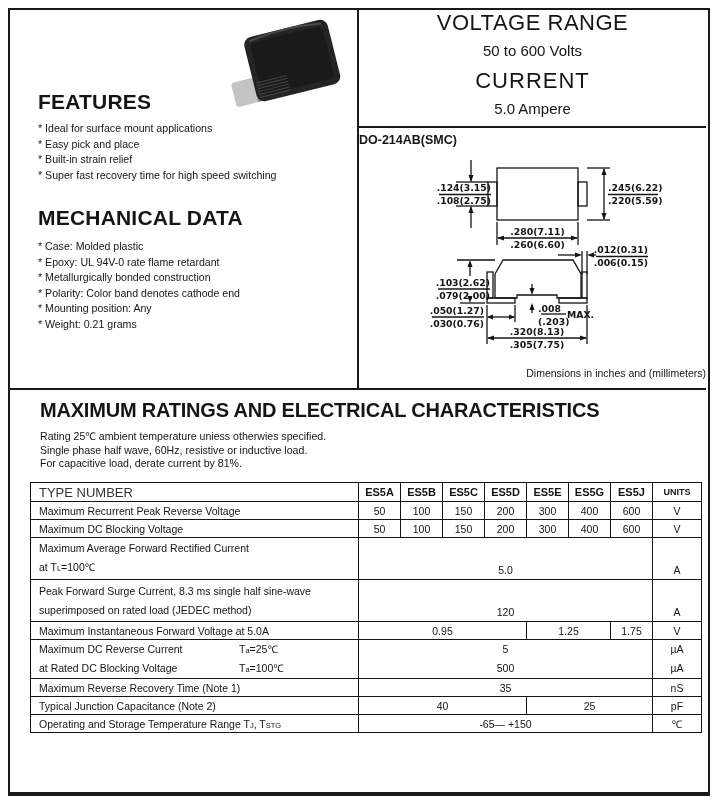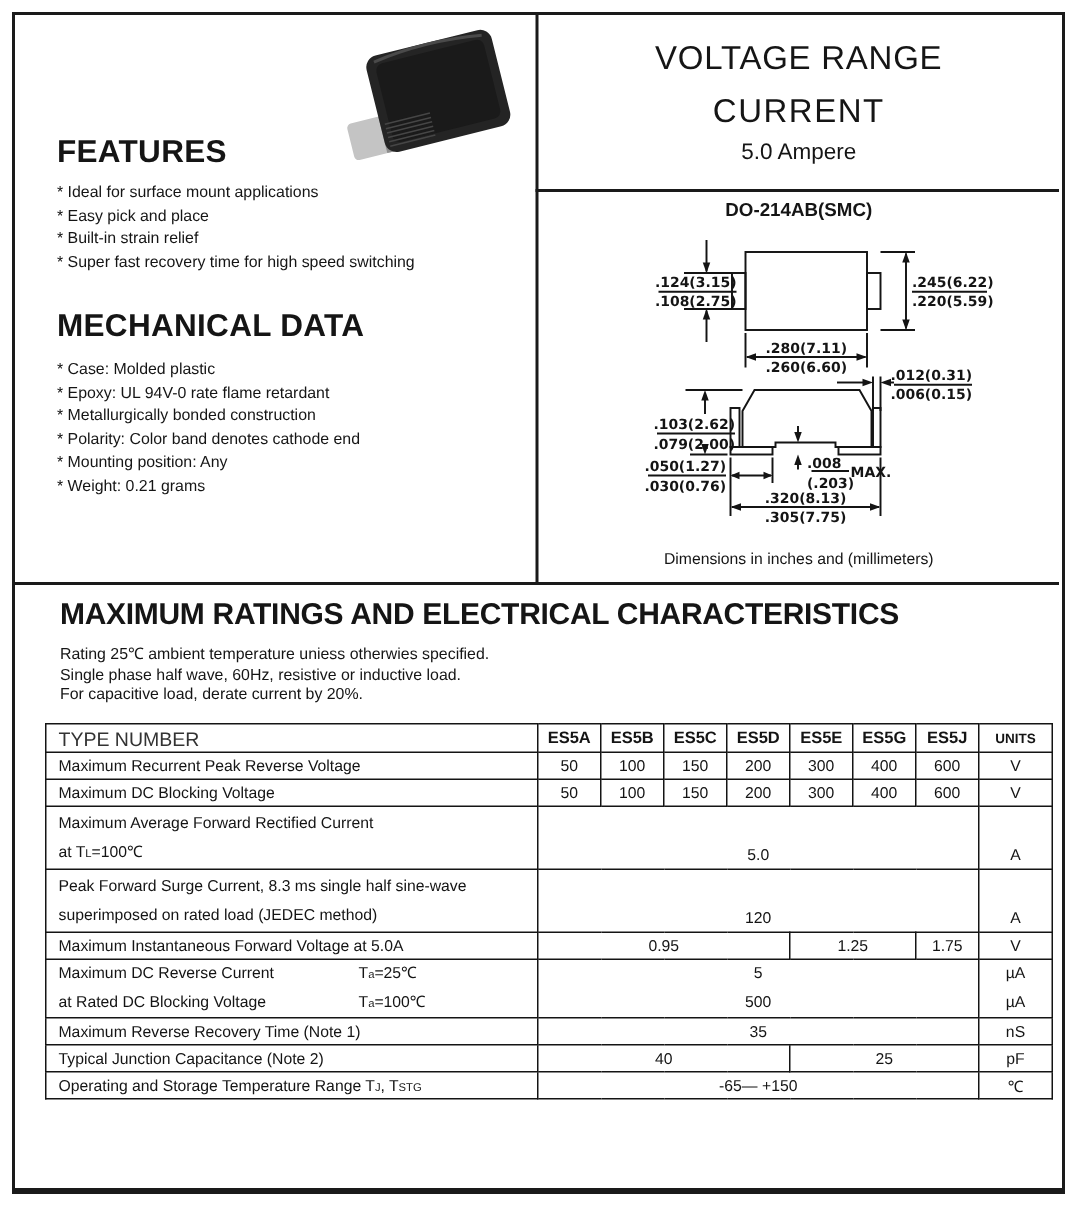--- a/index.html
+++ b/index.html
@@ -8,26 +8,26 @@
   .frame{position:absolute;left:8px;top:8px;width:698px;height:782px;
          border:2px solid #1a1a1a;border-bottom-width:4px;}
   .vdiv{position:absolute;left:357px;top:10px;width:2px;height:379px;background:#1a1a1a;}
   .hdiv-right{position:absolute;left:357px;top:126px;width:349px;height:2px;background:#1a1a1a;}
   .hdiv-full{position:absolute;left:10px;top:388px;width:696px;height:2px;background:#1a1a1a;}
 
   .h1{position:absolute;font-weight:bold;font-size:21px;letter-spacing:.2px;}
   .list{position:absolute;font-size:10.6px;line-height:15.5px;white-space:nowrap;}
 
   .rpanel{position:absolute;left:359px;top:10px;width:347px;text-align:center;}
-  .rp-big{font-size:22px;margin-top:16px;letter-spacing:.5px;}
+  .rp-big{font-size:22px;letter-spacing:.5px;}
   .rp-big2{font-size:22px;margin-top:9px;letter-spacing:1px;}
   .rp-sub{font-size:15px;margin-top:6px;}
-  .pkg-title{position:absolute;left:359px;top:133px;width:347px;text-align:center;
+  .pkg-title{position:absolute;left:359px;top:133px;width:347px;
              font-weight:bold;font-size:12.5px;}
-  .pkg-caption{position:absolute;left:359px;top:367px;width:347px;text-align:center;font-size:10.5px;}
+  .pkg-caption{position:absolute;left:359px;top:367px;width:347px;text-align:right;font-size:10.5px;}
 
   .main-h{position:absolute;left:40px;top:399px;font-weight:bold;font-size:20px;letter-spacing:-.2px;}
   .conds{position:absolute;left:40px;top:430px;font-size:10.6px;line-height:13.5px;}
 
   table.ratings{position:absolute;left:30px;top:482px;width:671px;border-collapse:collapse;
                 table-layout:fixed;font-size:10.5px;color:#141414;border-radius:32px;}
   .ratings td,.ratings th{border:1.5px solid #141414;padding:0;height:17px;
                           overflow:hidden;white-space:nowrap;font-weight:normal;}
   .ratings th{height:18px;}
   th.tn{font-size:13px;text-align:left;padding-left:8px;color:#333;}
@@ -92,20 +92,21 @@
     <div>* Case: Molded plastic</div>
     <div>* Epoxy: UL 94V-0 rate flame retardant</div>
     <div>* Metallurgically bonded construction</div>
     <div>* Polarity: Color band denotes cathode end</div>
     <div>* Mounting position: Any</div>
     <div>* Weight: 0.21 grams</div>
   </div>
 
   <div class="rpanel">
     <div class="rp-big">VOLTAGE RANGE</div>
+    <div class="rp-sub">50 to 600 Volts</div>
     <div class="rp-big2">CURRENT</div>
     <div class="rp-sub">5.0 Ampere</div>
   </div>
 
   <div class="pkg-title">DO-214AB(SMC)</div>
 
   <svg class="outline" width="348" height="218" viewBox="0 0 348 218">
     <g stroke="#141414" stroke-width="1.3" fill="none">
       <rect x="137" y="20" width="81" height="52"></rect>
       <rect x="128" y="34" width="9" height="24"></rect>
@@ -187,21 +188,21 @@
     <text x="177" y="187" text-anchor="middle">.320(8.13)</text>
     <text x="177" y="200" text-anchor="middle">.305(7.75)</text>
   </svg>
 
   <div class="pkg-caption">Dimensions in inches and (millimeters)</div>
 
   <div class="main-h">MAXIMUM RATINGS AND ELECTRICAL CHARACTERISTICS</div>
   <div class="conds">
     <div>Rating 25℃ ambient temperature uniess otherwies specified.</div>
     <div>Single phase half wave, 60Hz, resistive or inductive load.</div>
-    <div>For capacitive load, derate current by 20%.</div>
+    <div>For capacitive load, derate current by 81%.</div>
   </div>
 
   <table class="ratings">
     <colgroup>
       <col style="width:328px">
         <col style="width:42px">
         <col style="width:42px">
         <col style="width:42px">
       <col style="width:42px">
         <col style="width:42px">

